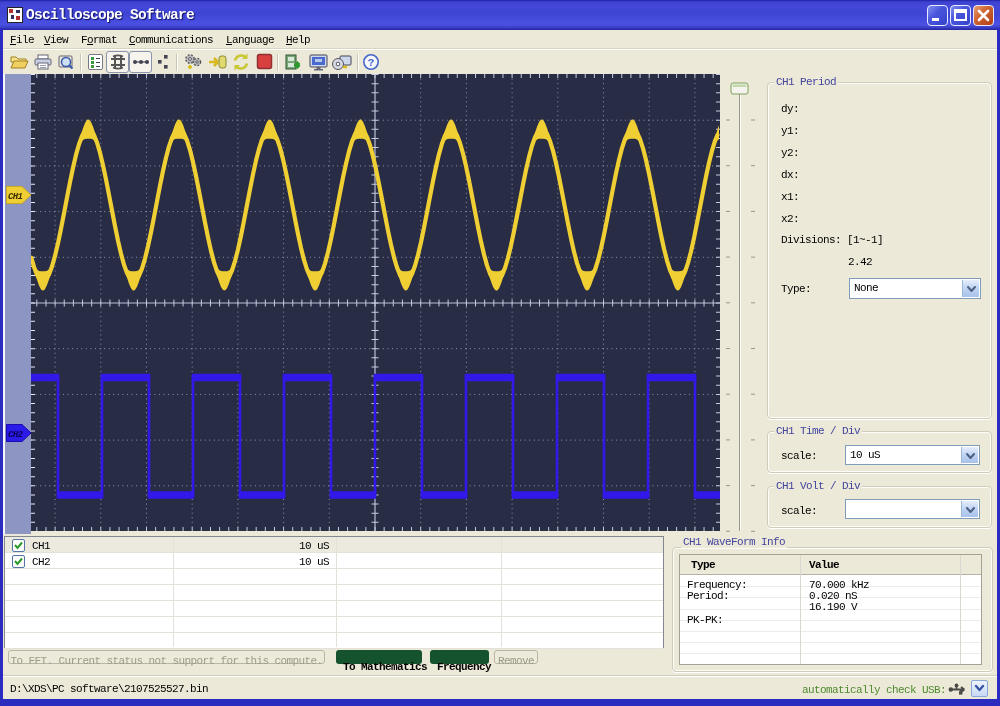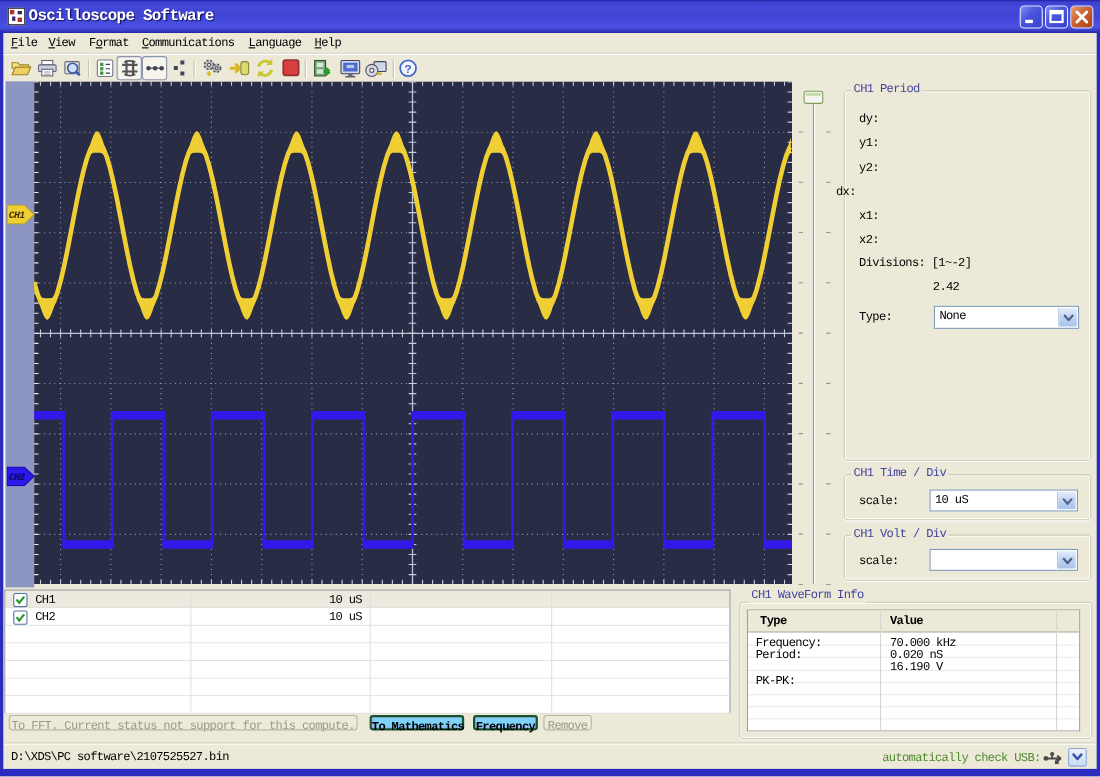--- a/index.html
+++ b/index.html
@@ -36,21 +36,21 @@
 .cbtn{position:absolute;right:1px;top:1px;bottom:1px;width:17px;background:linear-gradient(#e6eefc,#c2d5f3 45%,#a8c2ea);border-left:1px solid #9db9d8;border-radius:0 1px 1px 0}
 .cbtn svg{position:absolute;left:3px;top:4px}
 .ctext{position:absolute;left:4px;top:3px;white-space:pre}
 
 #chtable{left:4px;top:536px;width:660px;height:112px;background:#fff;border:1px solid #828790}
 .trow{position:absolute;left:0;width:658px;height:16px;border-bottom:1px solid #e2e2da}
 .cbx{position:absolute;left:7px;top:1px;width:13px;height:13px;background:#fff;border:1px solid #5575a7;border-radius:2px}
 .cvline{position:absolute;top:0;width:1px;height:110px;background:#e2e2da}
 
 .btn{position:absolute;top:650px;height:14px;border-radius:3px;text-align:center;line-height:20px;white-space:pre}
-.btn.en{background:#7dd3fc;border:2px solid #14532d;box-shadow:0 0 0 1px #a0b4e8 inset;font-weight:bold}
+.btn.en{background:#7dd3fc;border:7px solid #14532d;box-shadow:0 0 0 1px #a0b4e8 inset;font-weight:bold}
 .btn.dis{background:#eceadb;border:1px solid #b9b6a4;color:#9d9a87}
 
 #wfbox{left:672px;top:547px;width:321px;height:125px}
 #wftable{left:679px;top:554px;width:303px;height:111px;background:#fff;border:1px solid #a5a294}
 #wfhead{position:absolute;left:0;top:0;width:301px;height:20px;background:#ece9d8;border-bottom:1px solid #b5b2a4}
 .wfline{position:absolute;left:0;width:301px;height:1px;background:#ecece6}
 .wfv{position:absolute;top:0;width:1px;height:109px;background:#d8d8d0}
 
 #status{left:3px;top:676px;width:994px;height:23px;background:#ece9d8;border-top:1px solid #fff;box-shadow:0 -1px 0 #cfccba}
 #usbbtn{left:971px;top:680px;width:17px;height:17px;background:linear-gradient(#eef3fc,#c8d9f4);border:1px solid #8aa8d8;border-radius:2px}
@@ -226,24 +226,24 @@
     </svg></div>
 <div class="abs mark" style="left:6px;top:424px"><svg width="26" height="18">
       <path d="M0.5 0.5 H16 L25 9 L16 17.5 H0.5 Z" fill="#2c1ae8" stroke="#1a0ab0"></path>
       <text x="2" y="12.5" font-size="9" font-style="italic" font-weight="bold" fill="#0a0458" font-family="Liberation Mono">CH2</text>
     </svg></div>
 <div class="abs gb" style="left:767px;top:82px;width:225px;height:337px"></div>
 <div class="abs gblabel" style="left:774px;top:76px">CH1 Period</div>
 <div class="abs lbl" style="left:781px;top:103px">dy:</div>
 <div class="abs lbl" style="left:781px;top:125px">y1:</div>
 <div class="abs lbl" style="left:781px;top:147px">y2:</div>
-<div class="abs lbl" style="left:760px;top:169px">dx:</div>
+<div class="abs lbl" style="left:781px;top:169px">dx:</div>
 <div class="abs lbl" style="left:781px;top:191px">x1:</div>
 <div class="abs lbl" style="left:781px;top:213px">x2:</div>
-<div class="abs lbl" style="left:781px;top:234px">Divisions: [1~-2]</div>
+<div class="abs lbl" style="left:781px;top:234px">Divisions: [1~-1]</div>
 <div class="abs lbl" style="left:848px;top:256px">2.42</div>
 <div class="abs lbl" style="left:781px;top:283px">Type:</div>
 <div class="abs combo" style="left:849px;top:278px;width:132px;height:21px">
     <span class="ctext">None</span>
     <span class="cbtn">
       <svg width="11" height="11">
         <path d="M2 3 L5.5 7 L9 3" stroke="#4d6185" stroke-width="2" fill="none" stroke-linecap="round" stroke-linejoin="round"></path>
       </svg>
     </span>
   </div>

